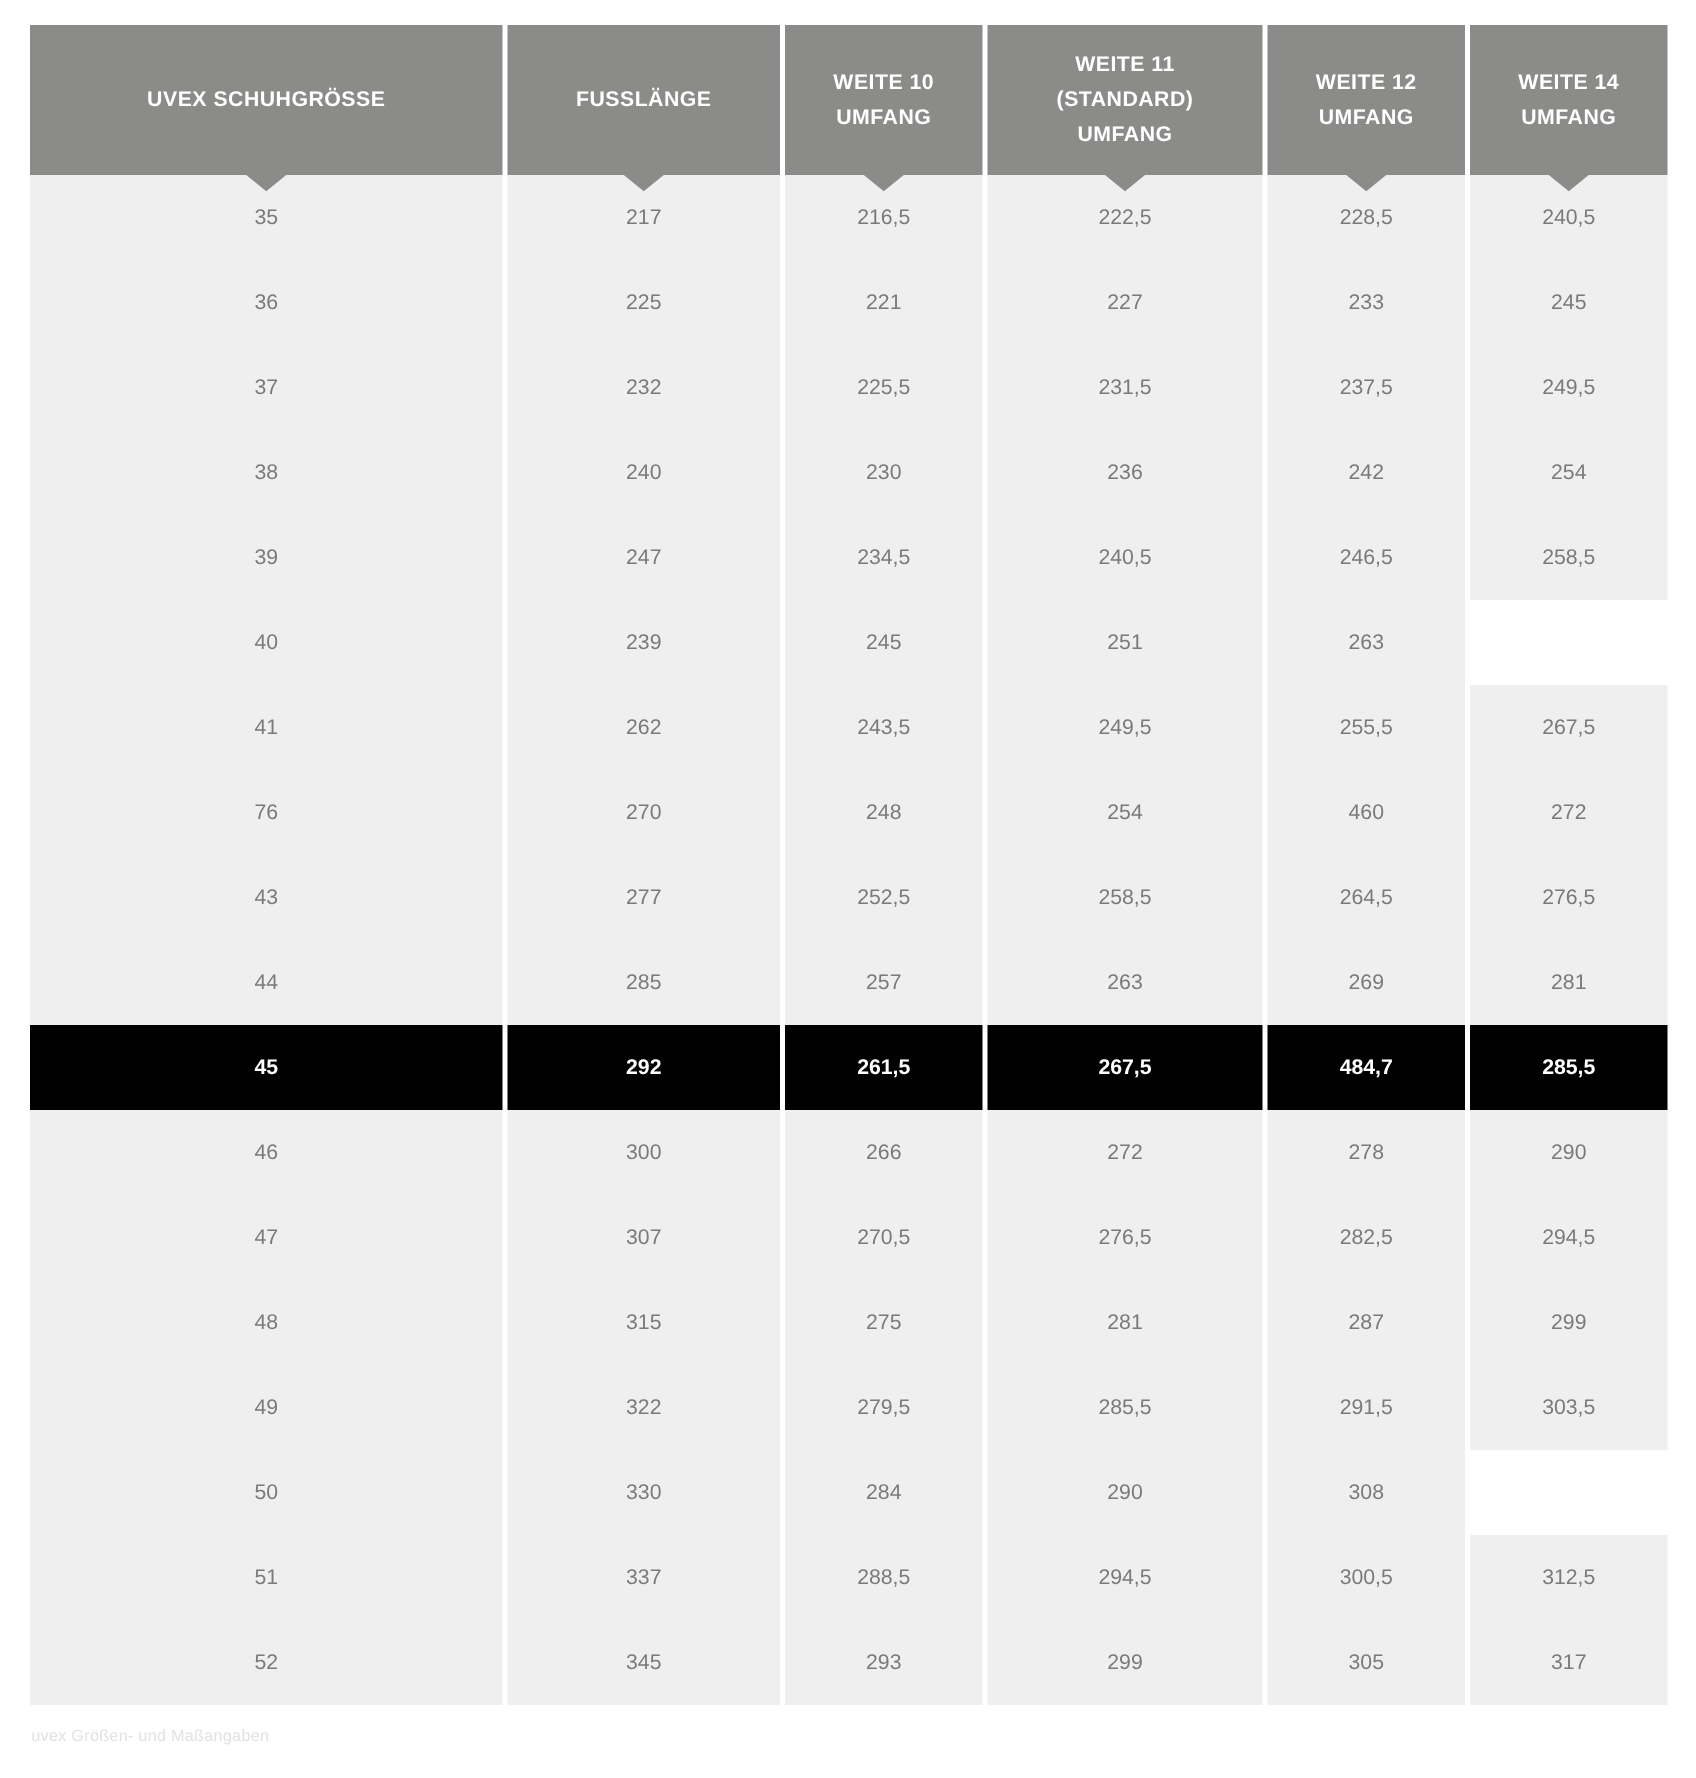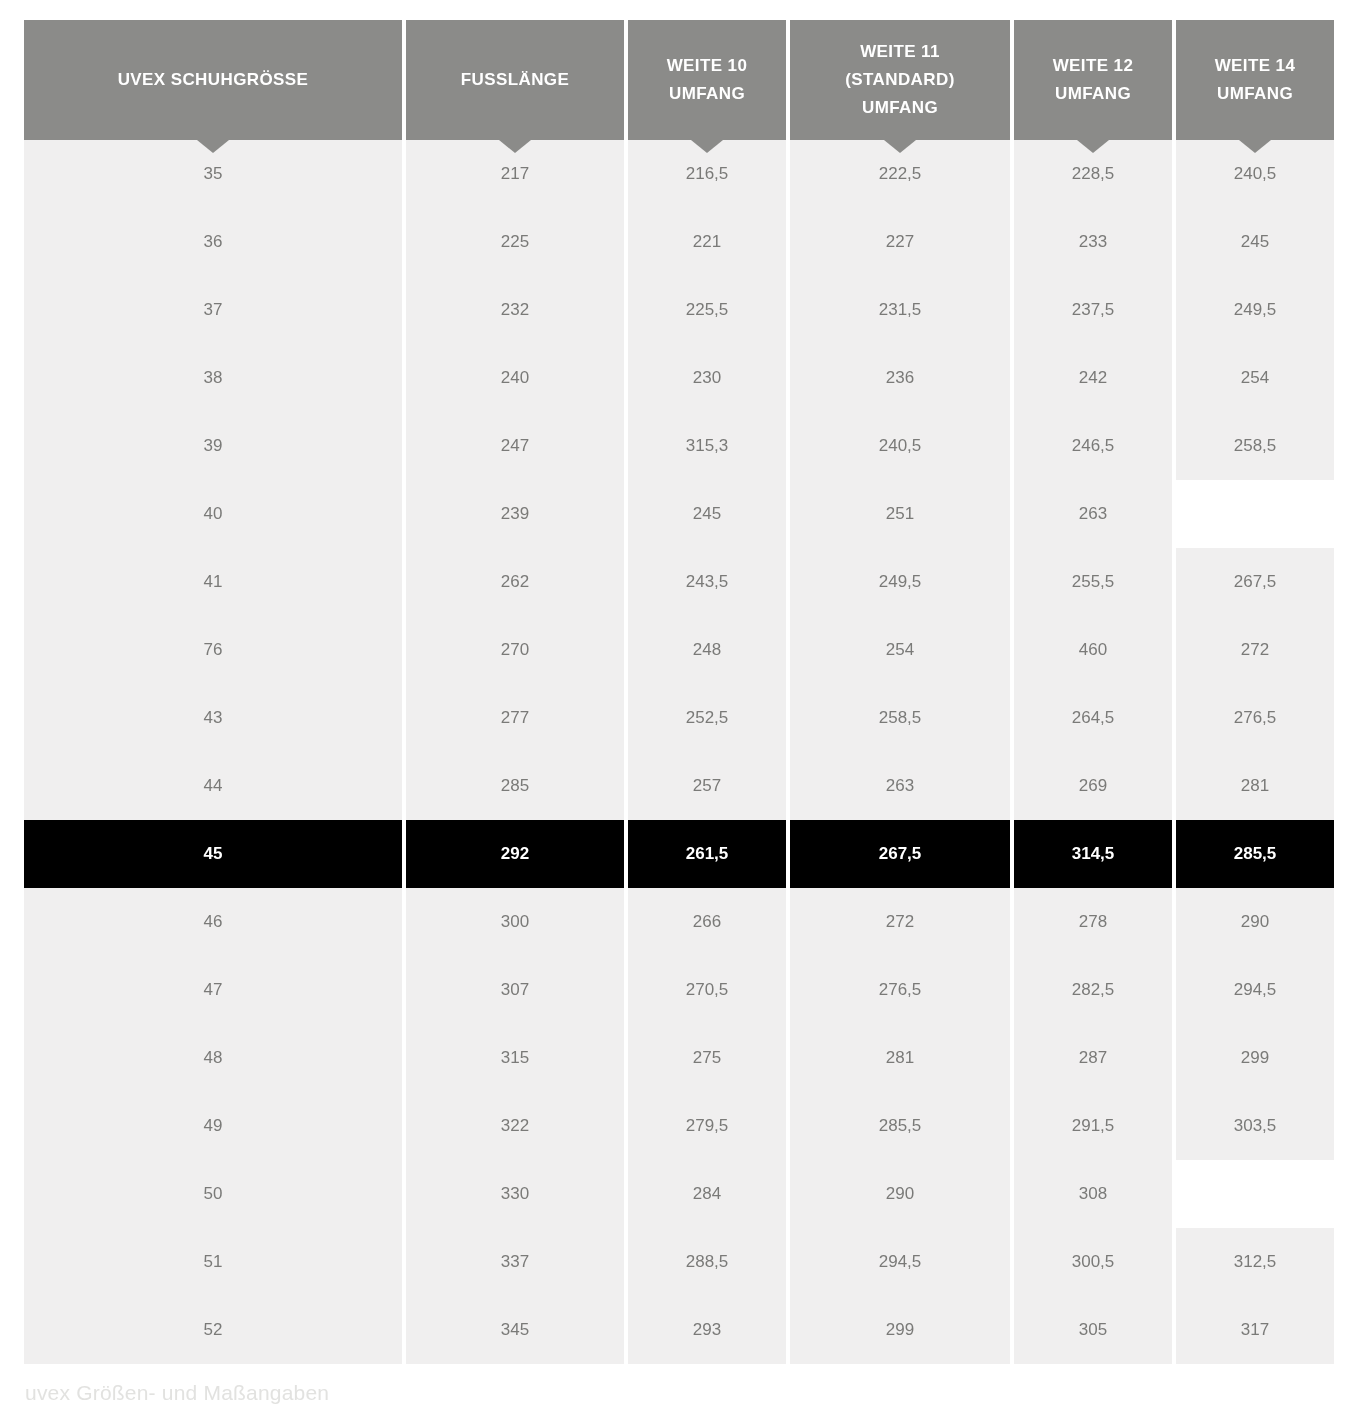--- a/index.html
+++ b/index.html
@@ -63,21 +63,21 @@
   }
   .tbody .trow.highlight .tcell {
     background: #000000;
     color: #ffffff;
     font-weight: bold;
   }
   .caption {
     position: absolute;
     left: 25px;
     top: 1381px;
-    font-size: 21px;
+    font-size: 13px;
     color: #e2e2e0;
     letter-spacing: 0.2px;
   }
 </style>
 </head>
 <body>
 
 <div class="page">
 
   <div class="size-table">
@@ -143,21 +143,21 @@
           <div class="tcell">38</div>
           <div class="tcell">240</div>
           <div class="tcell">230</div>
           <div class="tcell">236</div>
           <div class="tcell">242</div>
           <div class="tcell">254</div>
         </div>
         <div class="trow">
           <div class="tcell">39</div>
           <div class="tcell">247</div>
-          <div class="tcell">315,3</div>
+          <div class="tcell">234,5</div>
           <div class="tcell">240,5</div>
           <div class="tcell">246,5</div>
           <div class="tcell">258,5</div>
         </div>
         <div class="trow">
           <div class="tcell">40</div>
           <div class="tcell">239</div>
           <div class="tcell">245</div>
           <div class="tcell">251</div>
           <div class="tcell">263</div>
@@ -192,21 +192,21 @@
           <div class="tcell">257</div>
           <div class="tcell">263</div>
           <div class="tcell">269</div>
           <div class="tcell">281</div>
         </div>
         <div class="trow highlight">
           <div class="tcell">45</div>
           <div class="tcell">292</div>
           <div class="tcell">261,5</div>
           <div class="tcell">267,5</div>
-          <div class="tcell">314,5</div>
+          <div class="tcell">484,7</div>
           <div class="tcell">285,5</div>
         </div>
         <div class="trow">
           <div class="tcell">46</div>
           <div class="tcell">300</div>
           <div class="tcell">266</div>
           <div class="tcell">272</div>
           <div class="tcell">278</div>
           <div class="tcell">290</div>
         </div>

